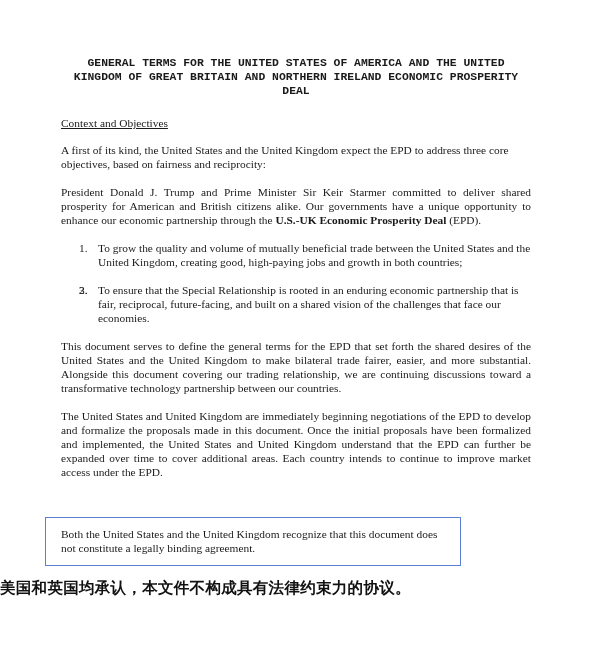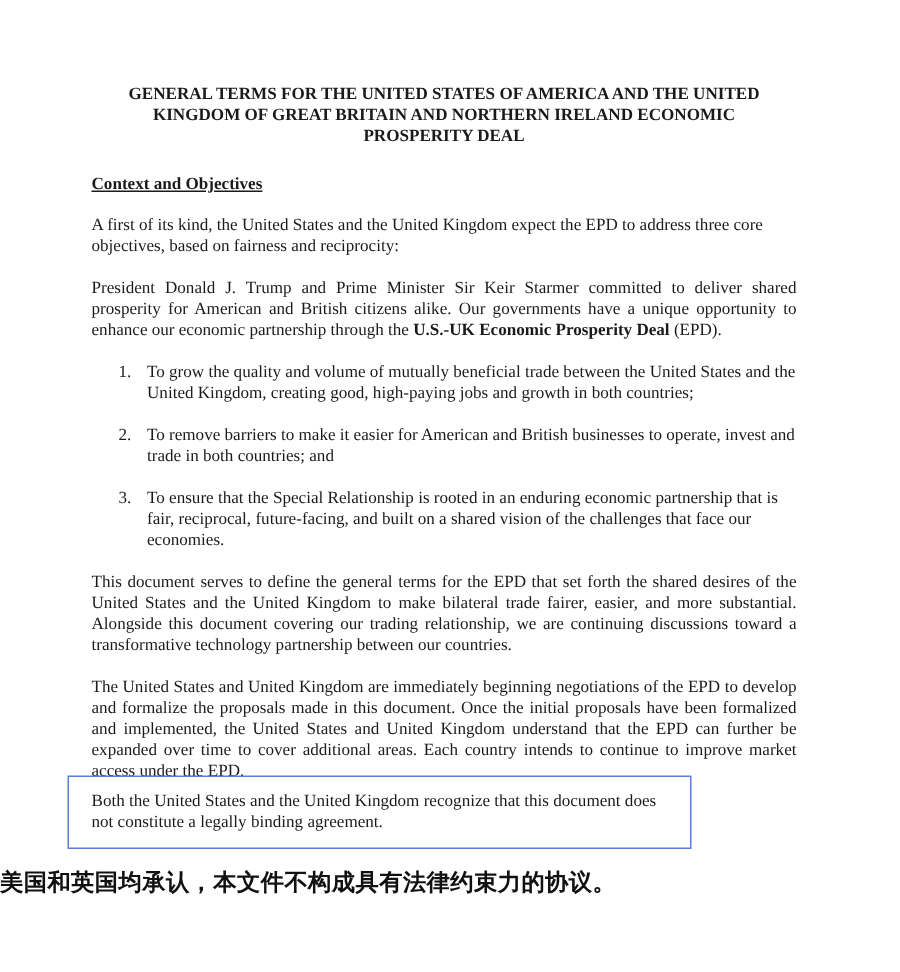--- a/index.html
+++ b/index.html
@@ -23,23 +23,24 @@
       font-size: 11.4px;
       line-height: 14px;
     }
     .doc-title {
       font-weight: bold;
       text-align: center;
       font-size: 11.4px;
       line-height: 14px;
       margin: 0 0 18px 0;
       padding: 0 4px;
+      font-family: Liberation Mono, monospace;
     }
     .section-heading {
-      font-weight: bold;
+      font-weight: normal;
       text-decoration: underline;
       margin: 0 0 13px 0;
     }
     .para {
       margin: 0 0 14px 0;
       text-align: justify;
     }
     .para.left {
       text-align: left;
     }
@@ -101,21 +102,20 @@
 
   <p class="para"><span>President Donald J. Trump and Prime Minister Sir Keir Starmer committed to deliver shared prosperity for American and British citizens alike.  Our governments have a unique opportunity to enhance our economic partnership through the </span><span class="bold">U.S.-UK Economic Prosperity Deal</span><span> (EPD).</span></p>
 
   <ol class="objectives">
     <li>
       <span class="num">1.</span>
       <span>To grow the quality and volume of mutually beneficial trade between the United States and the United Kingdom, creating good, high-paying jobs and growth in both countries;</span>
     </li>
     <li>
       <span class="num">2.</span>
-      <span>To remove barriers to make it easier for American and British businesses to operate, invest and trade in both countries; and</span>
     </li>
     <li>
       <span class="num">3.</span>
       <span>To ensure that the Special Relationship is rooted in an enduring economic partnership that is fair, reciprocal, future-facing, and built on a shared vision of the challenges that face our economies.</span>
     </li>
   </ol>
 
   <p class="para">This document serves to define the general terms for the EPD that set forth the shared desires of the United States and the United Kingdom to make bilateral trade fairer, easier, and more substantial.  Alongside this document covering our trading relationship, we are continuing discussions toward a transformative technology partnership between our countries.</p>
 
   <p class="para">The United States and United Kingdom are immediately beginning negotiations of the EPD to develop and formalize the proposals made in this document.  Once the initial proposals have been formalized and implemented, the United States and United Kingdom understand that the EPD can further be expanded over time to cover additional areas.  Each country intends to continue to improve market access under the EPD.</p>

